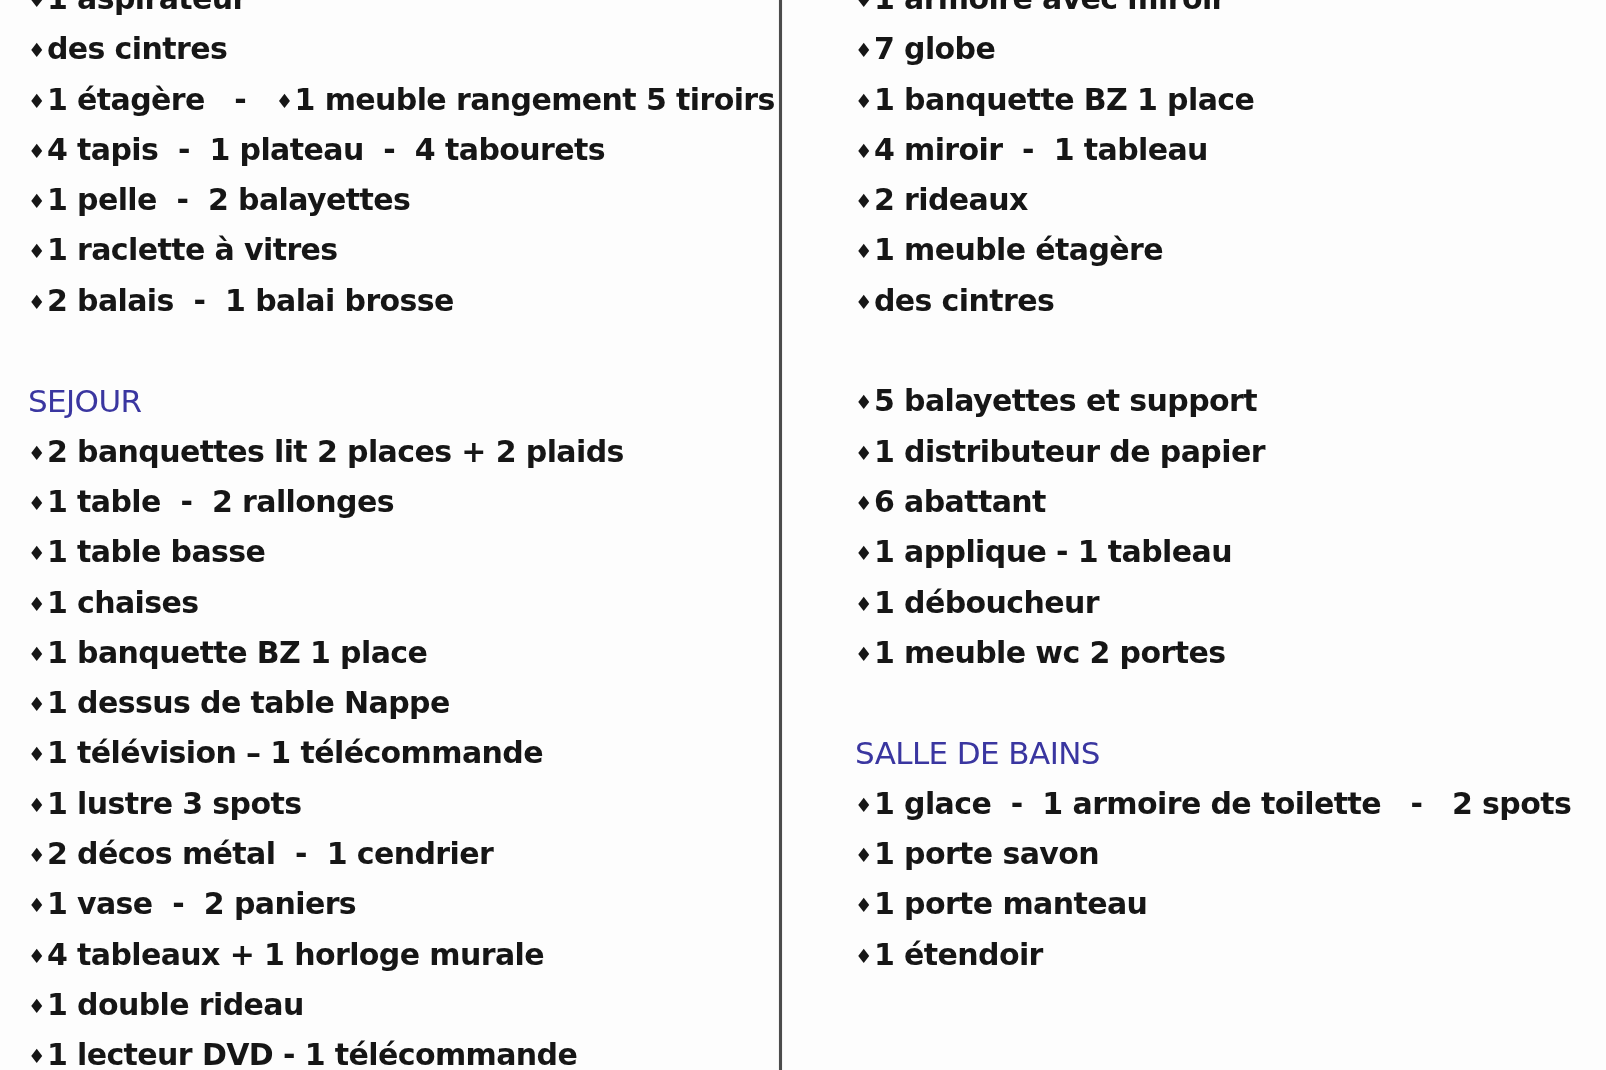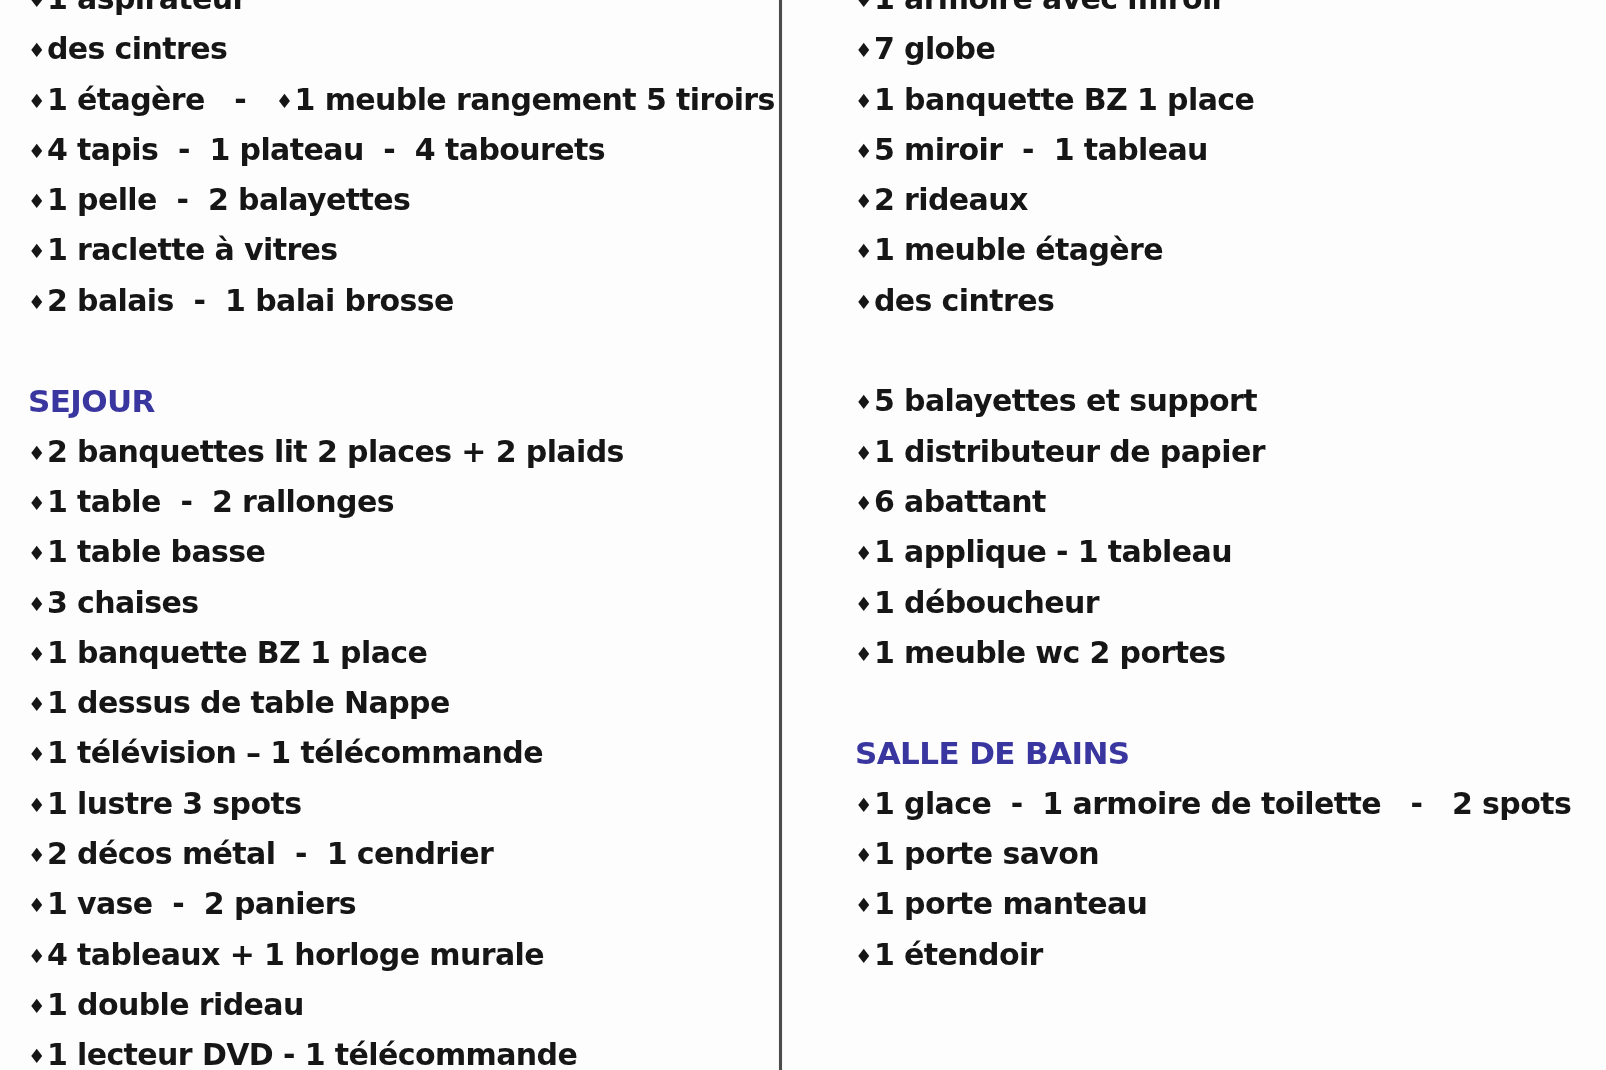--- a/index.html
+++ b/index.html
@@ -39,21 +39,21 @@
     height: 50.3px;
     line-height: 50.3px;
     white-space: pre;
     font-size: 30px;
     font-weight: 600;
     letter-spacing: -0.6px;
     color: var(--text-color, #161616);
   }
   .row.header {
     font-size: 31px;
-    font-weight: 700;
+    font-weight: 400;
     color: var(--header-color, #3a36a0);
   }
   .bullet {
     font-size: 0.65em;
     vertical-align: 2px;
     margin-right: 2px;
     color: var(--text-color, #161616);
   }
 </style>
 </head>
@@ -66,37 +66,37 @@
       <div class="row item"><span class="bullet">♦</span><span>1 étagère   -   </span><span class="bullet">♦</span><span>1 meuble rangement 5 tiroirs</span></div>
       <div class="row item"><span class="bullet">♦</span><span>4 tapis  -  1 plateau  -  4 tabourets</span></div>
       <div class="row item"><span class="bullet">♦</span><span>1 pelle  -  2 balayettes</span></div>
       <div class="row item"><span class="bullet">♦</span><span>1 raclette à vitres</span></div>
       <div class="row item"><span class="bullet">♦</span><span>2 balais  -  1 balai brosse</span></div>
       <div class="row blank"></div>
       <div class="row header"><span>SEJOUR</span></div>
       <div class="row item"><span class="bullet">♦</span><span>2 banquettes lit 2 places + 2 plaids</span></div>
       <div class="row item"><span class="bullet">♦</span><span>1 table  -  2 rallonges</span></div>
       <div class="row item"><span class="bullet">♦</span><span>1 table basse</span></div>
-      <div class="row item"><span class="bullet">♦</span><span>3 chaises</span></div>
+      <div class="row item"><span class="bullet">♦</span><span>1 chaises</span></div>
       <div class="row item"><span class="bullet">♦</span><span>1 banquette BZ 1 place</span></div>
       <div class="row item"><span class="bullet">♦</span><span>1 dessus de table Nappe</span></div>
       <div class="row item"><span class="bullet">♦</span><span>1 télévision – 1 télécommande</span></div>
       <div class="row item"><span class="bullet">♦</span><span>1 lustre 3 spots</span></div>
       <div class="row item"><span class="bullet">♦</span><span>2 décos métal  -  1 cendrier</span></div>
       <div class="row item"><span class="bullet">♦</span><span>1 vase  -  2 paniers</span></div>
       <div class="row item"><span class="bullet">♦</span><span>4 tableaux + 1 horloge murale</span></div>
       <div class="row item"><span class="bullet">♦</span><span>1 double rideau</span></div>
       <div class="row item"><span class="bullet">♦</span><span>1 lecteur DVD - 1 télécommande</span></div>
     </div>
   <div class="divider" style="background: rgb(76, 76, 76);"></div>
   <div class="col col-right" id="right-col">
       <div class="row item"><span class="bullet">♦</span><span>1 armoire avec miroir</span></div>
       <div class="row item"><span class="bullet">♦</span><span>7 globe</span></div>
       <div class="row item"><span class="bullet">♦</span><span>1 banquette BZ 1 place</span></div>
-      <div class="row item"><span class="bullet">♦</span><span>5 miroir  -  1 tableau</span></div>
+      <div class="row item"><span class="bullet">♦</span><span>4 miroir  -  1 tableau</span></div>
       <div class="row item"><span class="bullet">♦</span><span>2 rideaux</span></div>
       <div class="row item"><span class="bullet">♦</span><span>1 meuble étagère</span></div>
       <div class="row item"><span class="bullet">♦</span><span>des cintres</span></div>
       <div class="row blank"></div>
       <div class="row item"><span class="bullet">♦</span><span>5 balayettes et support</span></div>
       <div class="row item"><span class="bullet">♦</span><span>1 distributeur de papier</span></div>
       <div class="row item"><span class="bullet">♦</span><span>6 abattant</span></div>
       <div class="row item"><span class="bullet">♦</span><span>1 applique - 1 tableau</span></div>
       <div class="row item"><span class="bullet">♦</span><span>1 déboucheur</span></div>
       <div class="row item"><span class="bullet">♦</span><span>1 meuble wc 2 portes</span></div>

